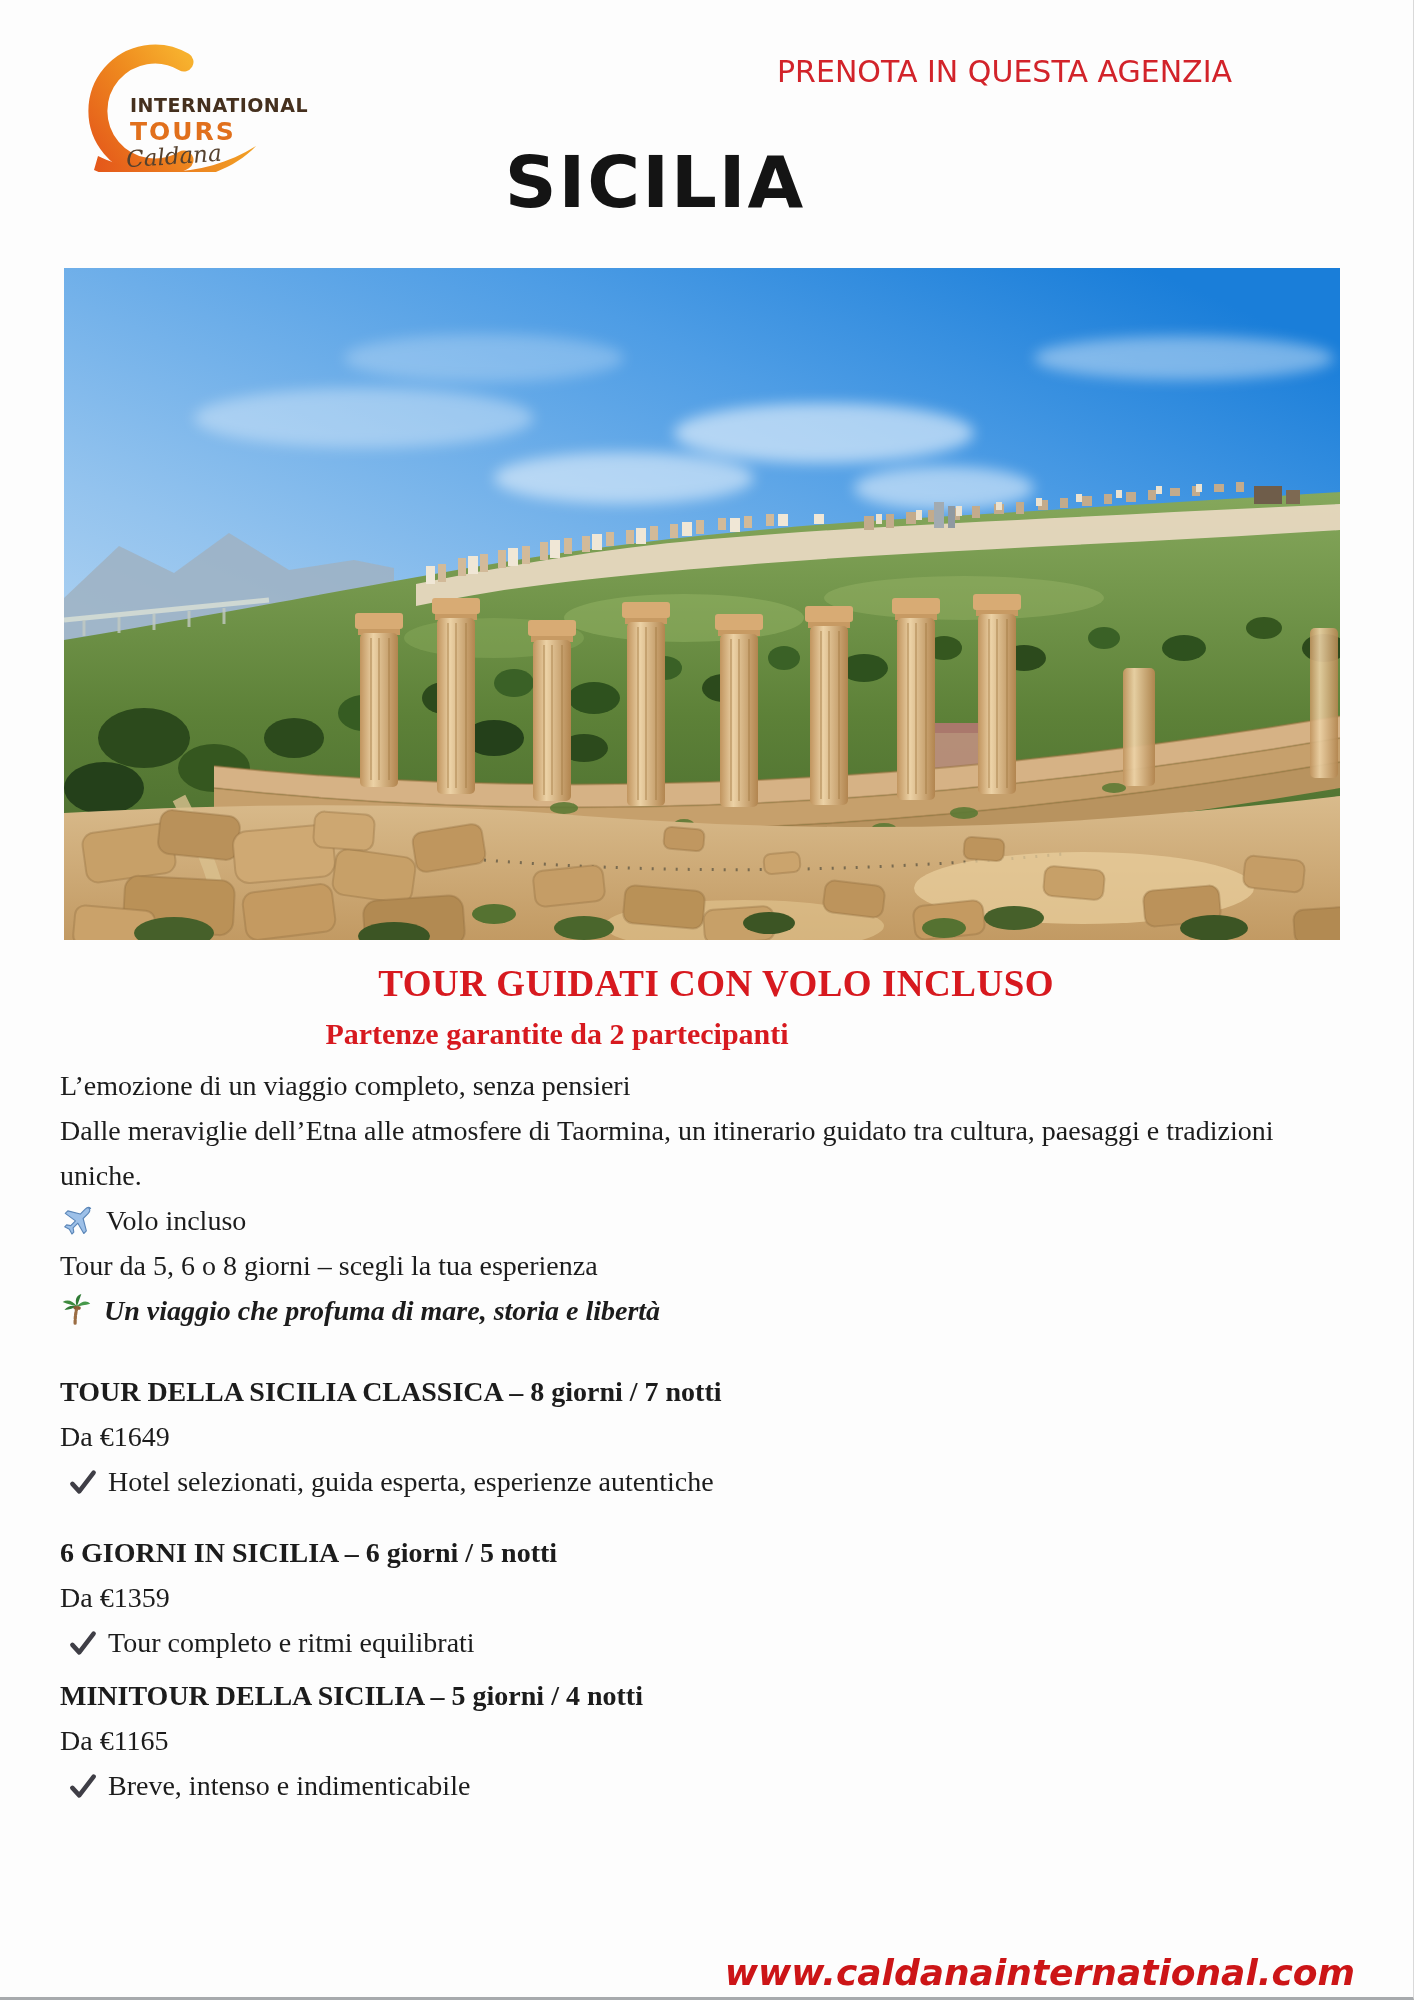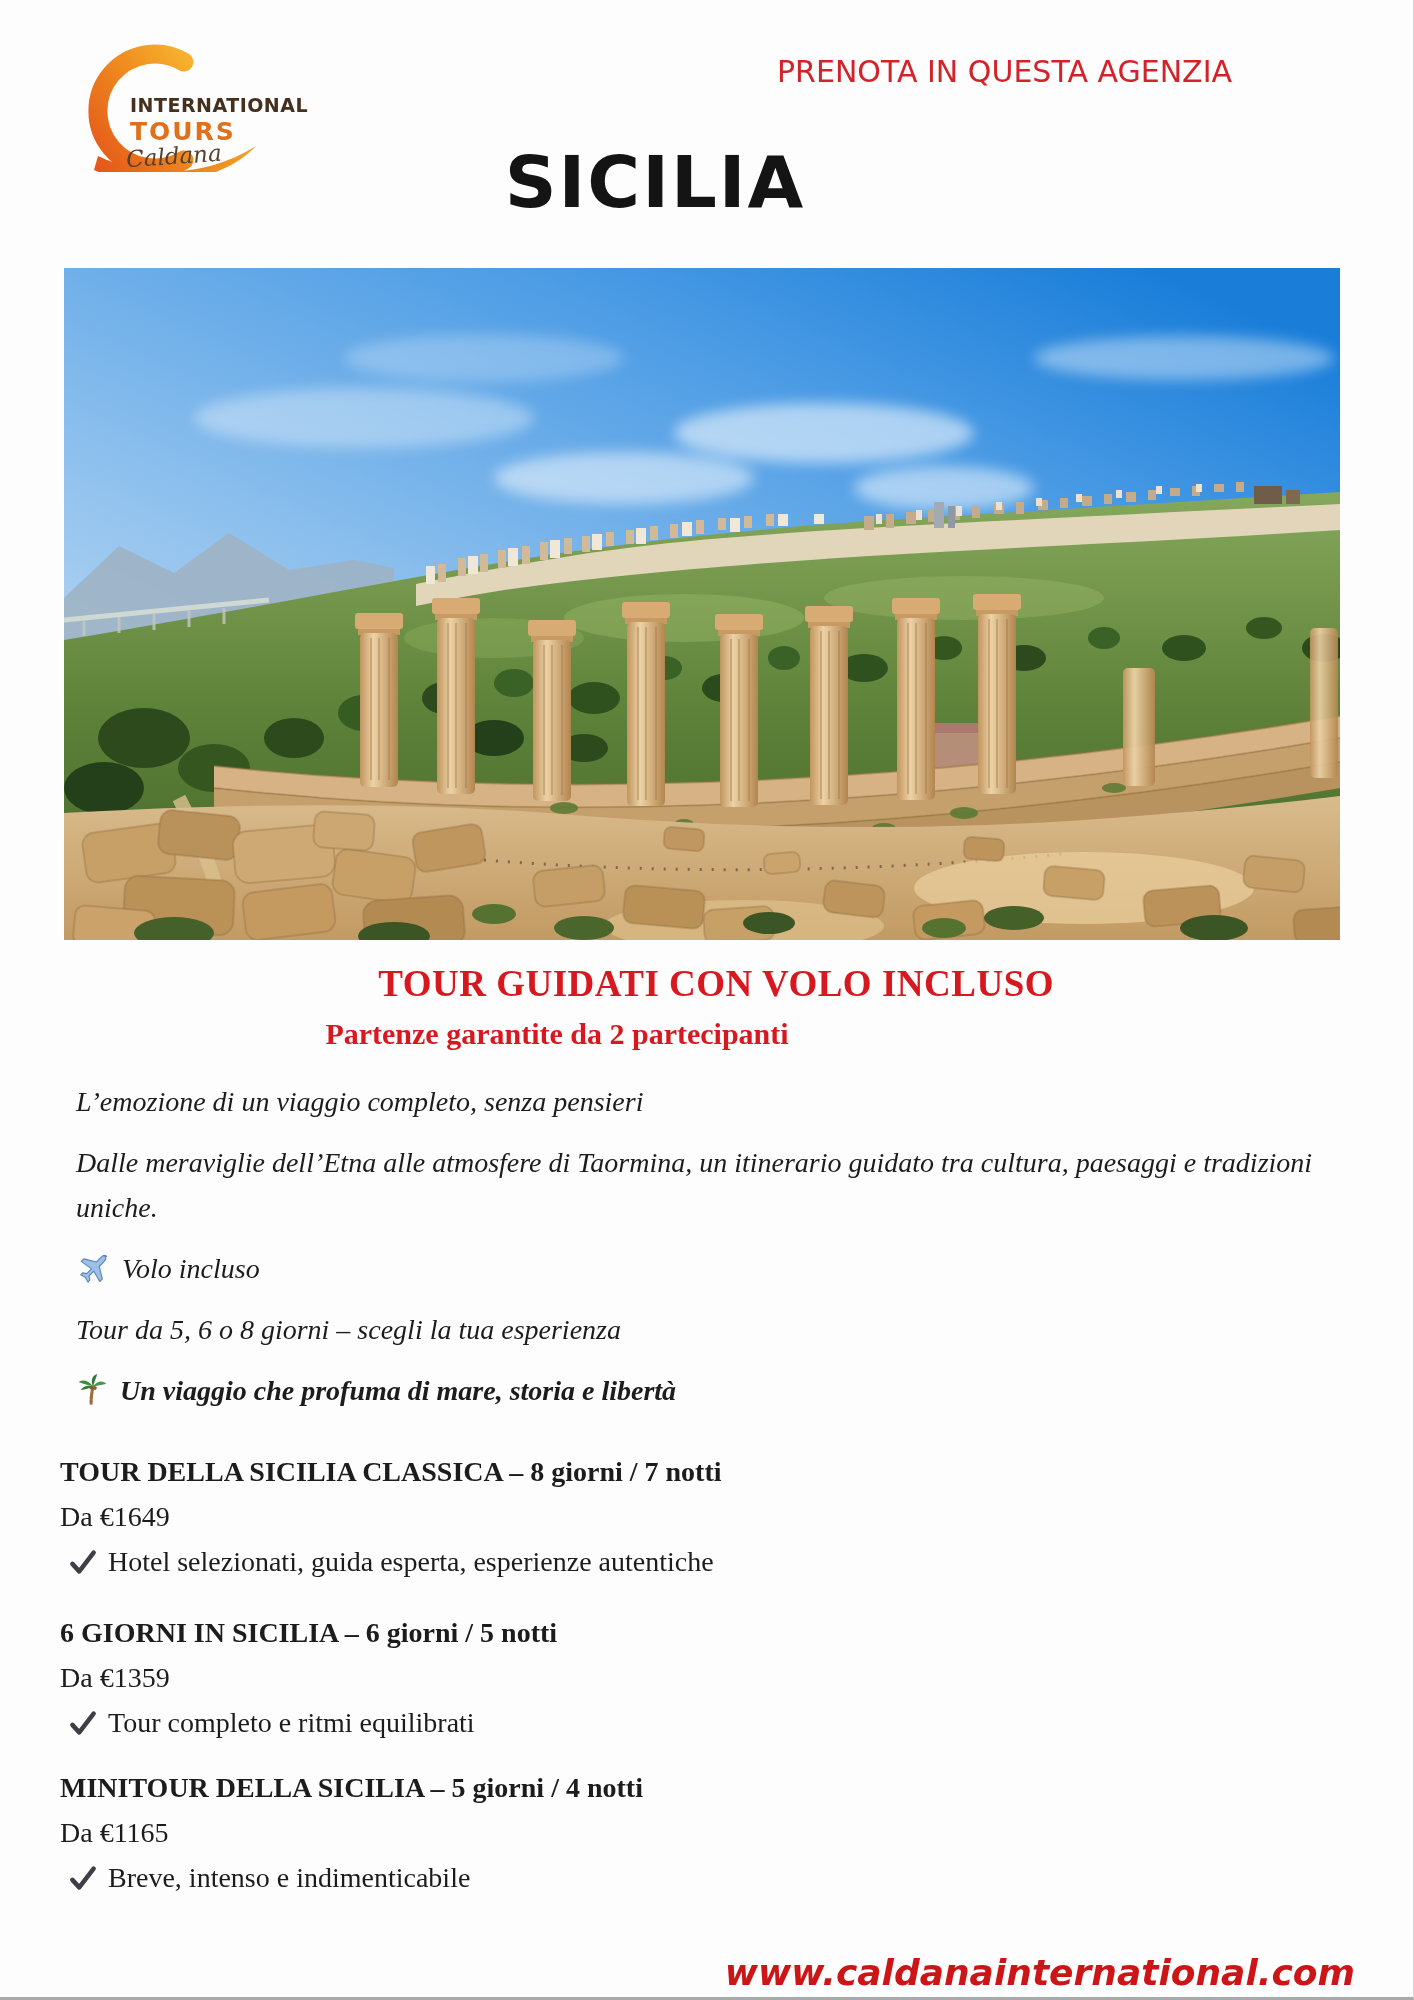--- a/index.html
+++ b/index.html
@@ -33,27 +33,27 @@
 
   
   .red-heading { position:absolute; left:60px; top:962px; width:994px; text-align:right;
                  font-weight:bold; font-size:37px; letter-spacing:.5px; color:var(--accent-red,#d7191f); }
   .red-sub { position:absolute; left:60px; top:1017px; width:994px; text-align:center;
              font-weight:bold; font-size:30px; color:var(--accent-red,#d7191f); }
 
   
   .content { position:absolute; left:60px; top:1063px; width:1300px;
              font-size:28px; line-height:45px; color:#1c1c1c; }
-  .content p { margin:16px;font-style:italic; }
+  .content p { margin:0; }
   .icon-line svg { vertical-align:-7px; margin-right:12px; }
   .p-flight { margin-top:22px; }
   .p-tagline { margin-top:62px; font-weight:bold; font-style:italic; }
   .tour-1 { margin-top:36px; }
   .tour-2 { margin-top:26px; }
-  .tour-3 { margin-top:20px; }
+  .tour-3 { margin-top:8px; }
   .tour-title { font-weight:bold; font-size:28px; line-height:45px; }
   .tour-price { line-height:45px; }
   .tour-feature { line-height:45px; }
   .tour-feature svg { vertical-align:-6px; margin:0 10px 0 8px; }
 
   .footer-site { position:absolute; right:58px; top:1952px; font-family:"DejaVu Sans",sans-serif;
                  font-weight:bold; font-style:italic; font-size:36px;
                  color:var(--footer-red,#cc1517); text-decoration:none; }
 </style>
 </head>

